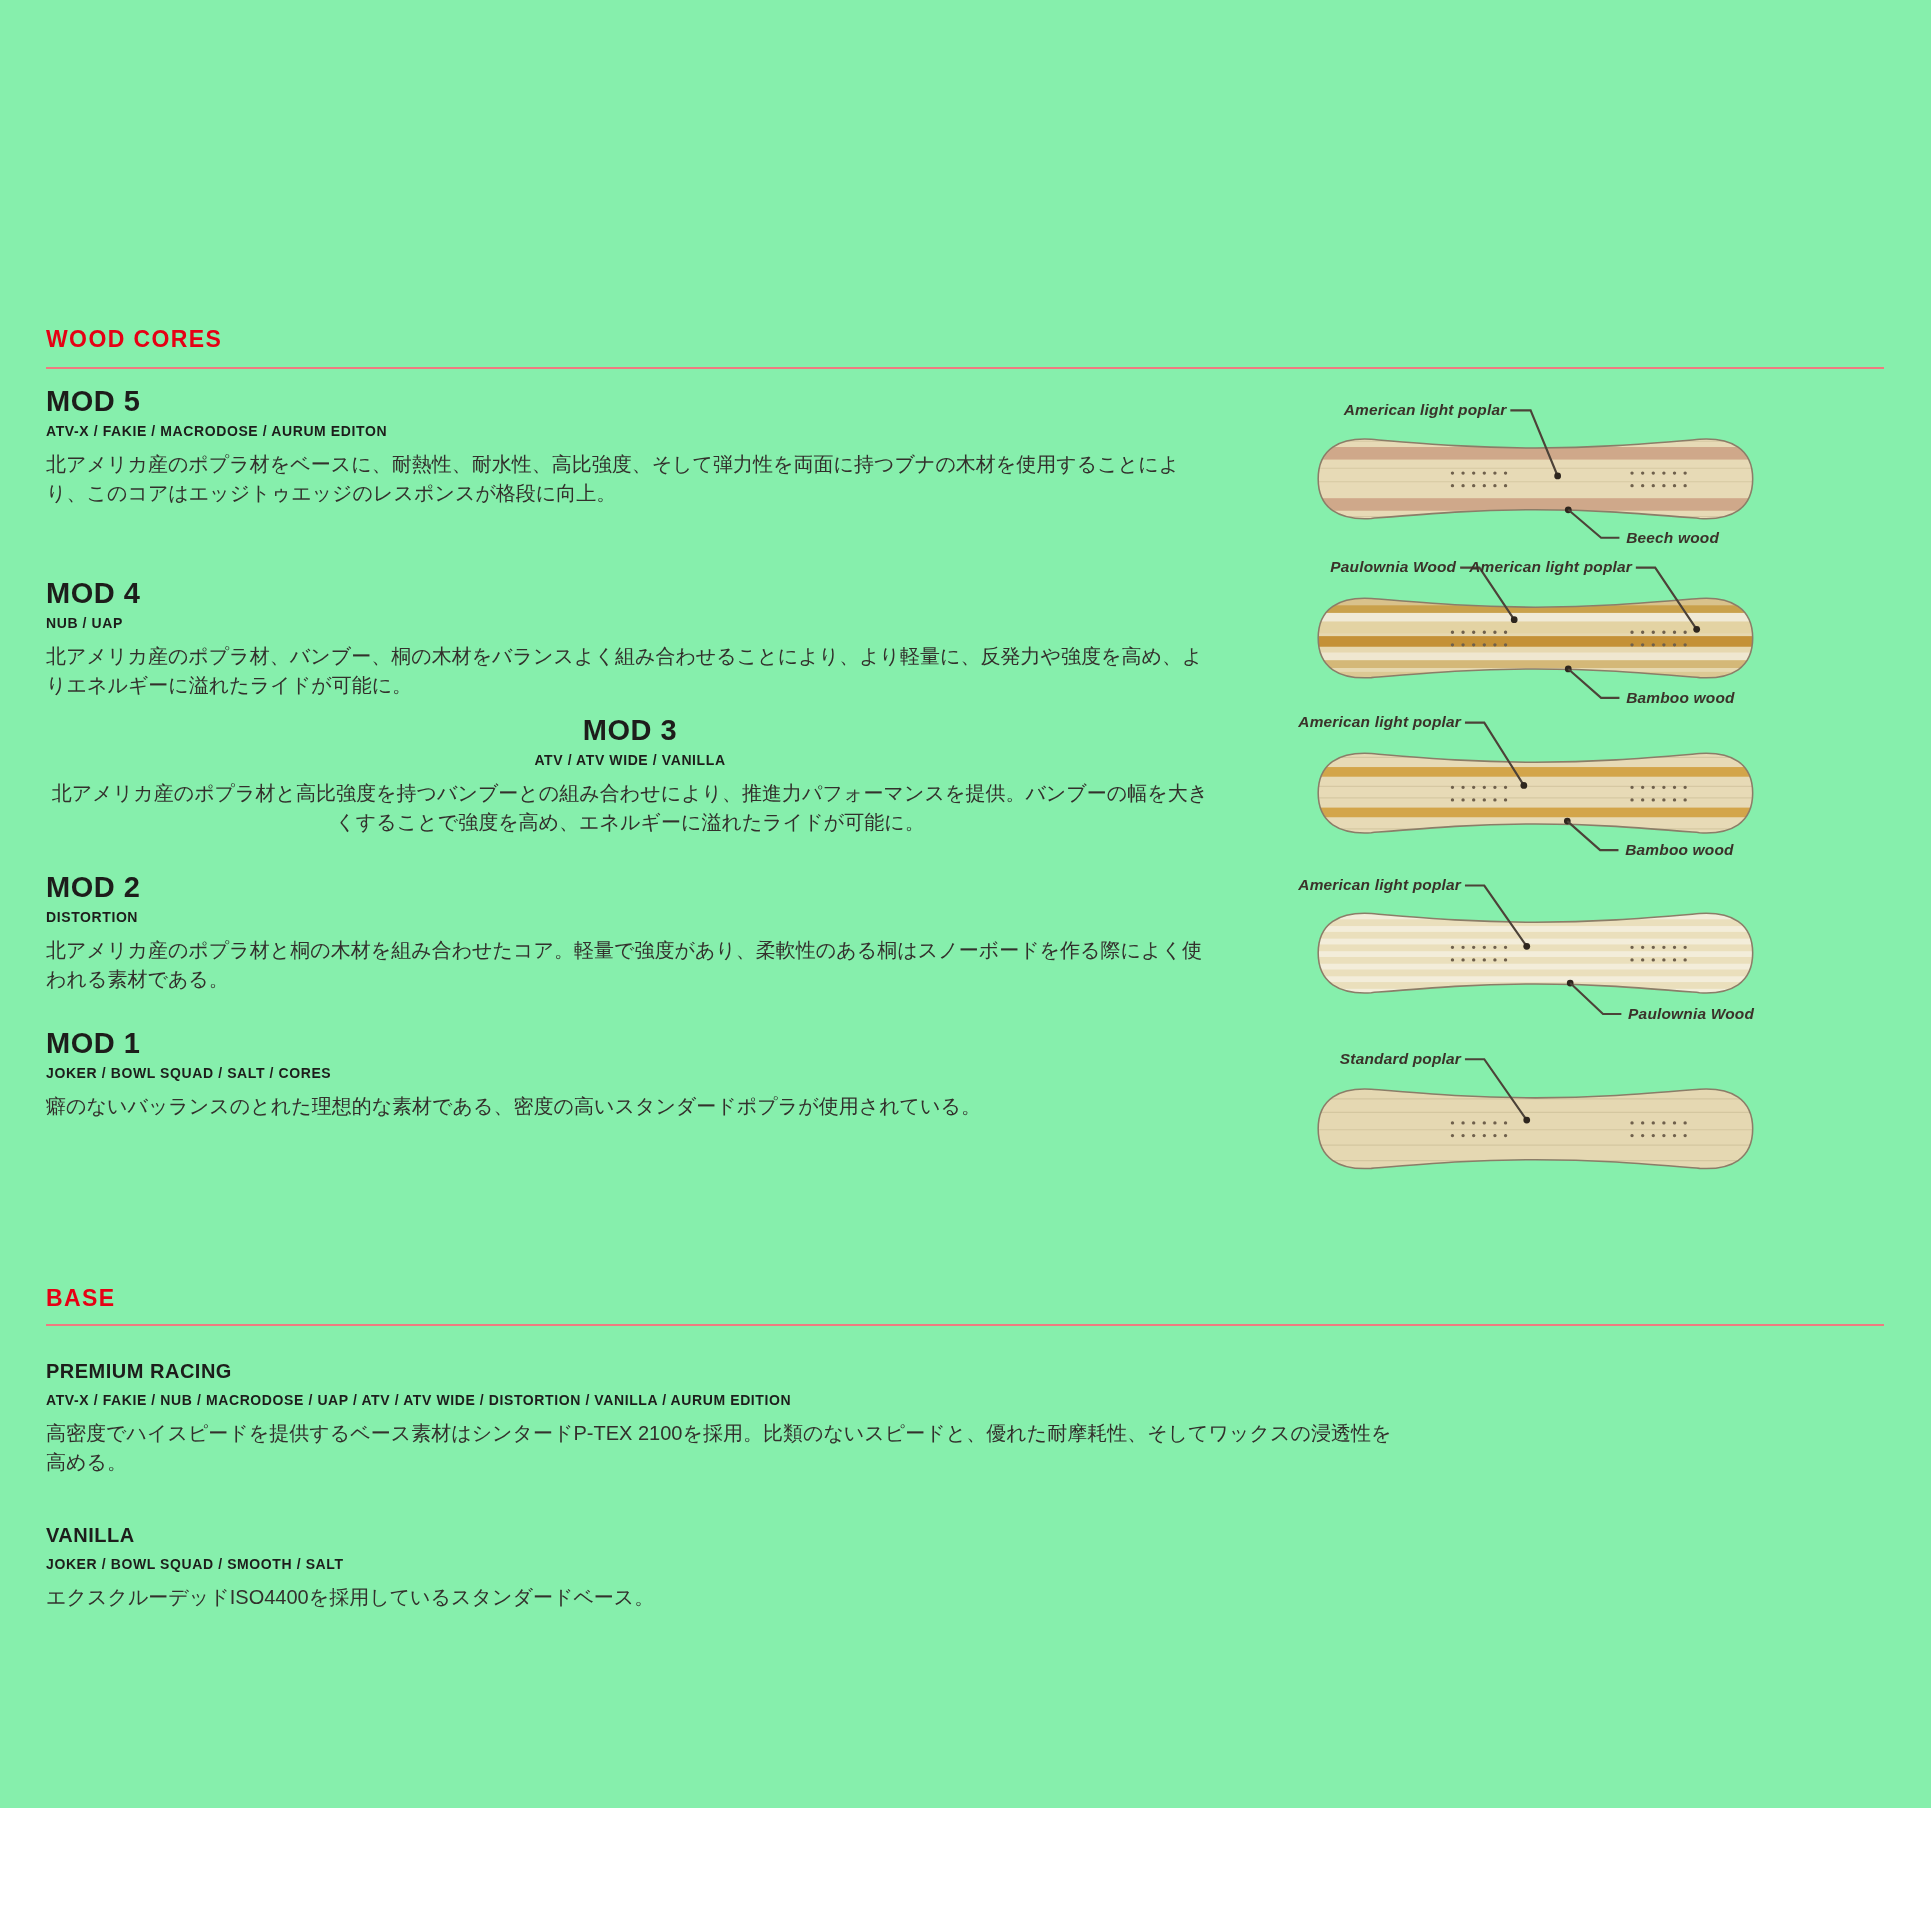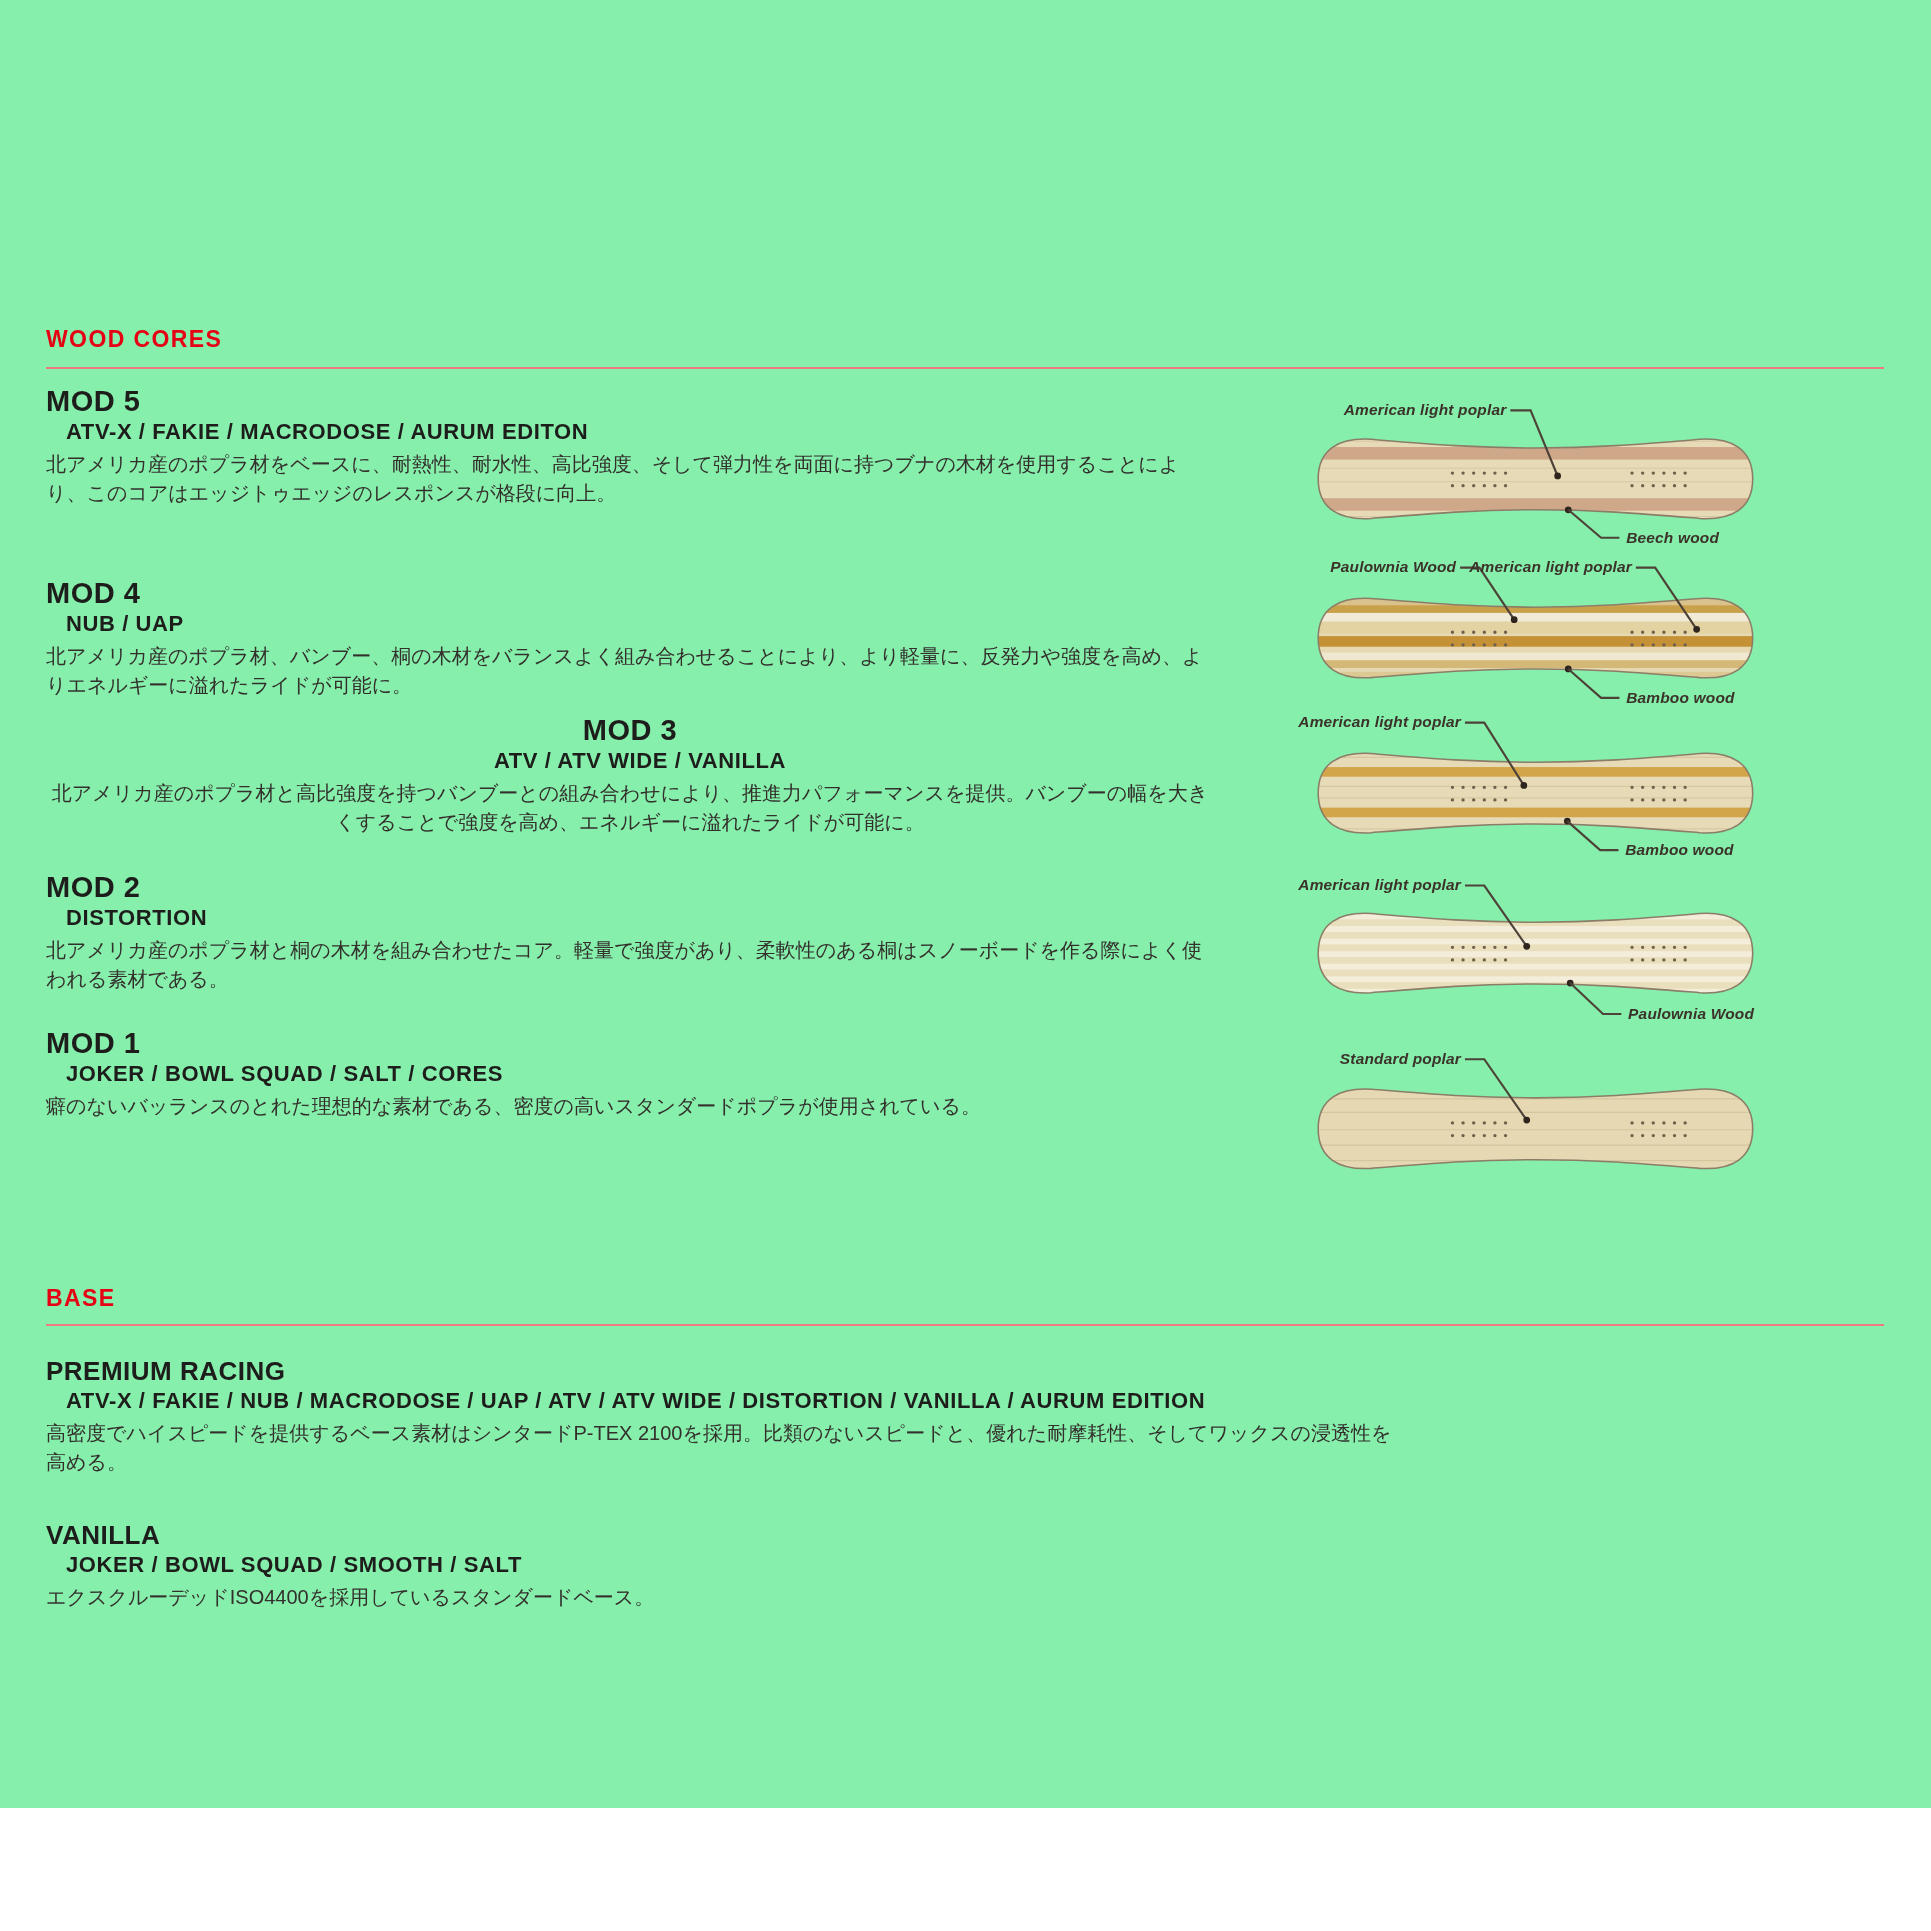--- a/index.html
+++ b/index.html
@@ -23,24 +23,24 @@
   }
   .rule {
     position:absolute;
     left:46px;
     width:1838px;
     height:1.9px;
     background:#ef7b80;
   }
   .mod-article { position:absolute; left:46px; width:1168px; }
   .mod-title { font-size:29px; line-height:31px; font-weight:bold; letter-spacing:0.5px; color:#1d1d1b; }
-  .mod-models { margin-top:4.8px; font-size:22px; line-height:19.3px; font-weight:bold; letter-spacing:0.6px; color:#1d1d1b;margin-left:20px; }
+  .mod-models { margin-top:4.8px; font-size:14px; line-height:19.3px; font-weight:bold; letter-spacing:0.6px; color:#1d1d1b; }
   .mod-desc { margin-top:8.7px; font-size:20px; line-height:29px; color:#33302c; }
   .base-article { position:absolute; left:46px; width:1352px; }
-  .base-title { font-size:26px; line-height:29px; font-weight:bold; letter-spacing:0.5px; color:#1d1d1b; }
+  .base-title { font-size:20px; line-height:29px; font-weight:bold; letter-spacing:0.5px; color:#1d1d1b; }
   .diagram { position:absolute; left:1043px; width:869px; height:169px; }
   .board-outline { fill:none; stroke:#8b7d68; stroke-width:1.6; }
   .leader { fill:none; stroke:#4c4238; stroke-width:2.2; }
   .leader-dot { fill:#2e261e; }
   .diag-label {
     font-family:"Liberation Sans","DejaVu Sans",sans-serif;
     font-size:16px;
     font-weight:bold;
     font-style:italic;
     fill:#3b322a;

